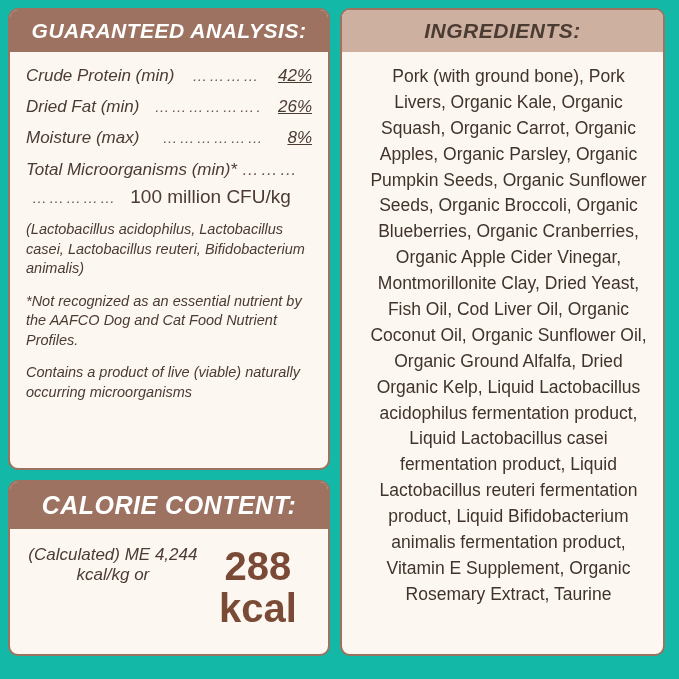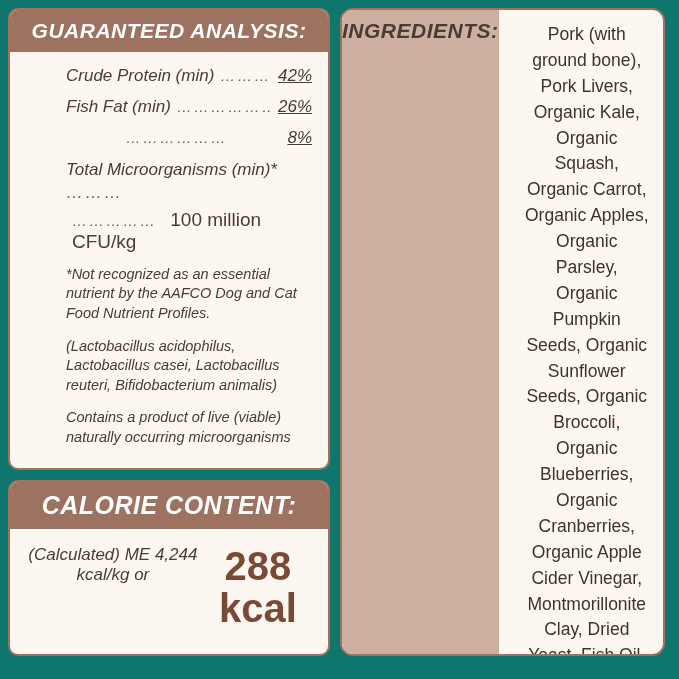--- a/index.html
+++ b/index.html
@@ -15,21 +15,21 @@
     overflow: hidden;
   }
   .page {
     position: relative;
     width: 679px;
     height: 679px;
     box-sizing: border-box;
     padding: 8px 8px 23px 8px;
     display: flex;
     gap: 10px;
-    background: #0f766e;
+    background: #14b8a6;
   }
   .col {
     display: flex;
     flex-direction: column;
     gap: 10px;
   }
   .col-left {
     width: 322px;
   }
   .col-right {
@@ -71,27 +71,25 @@
     flex-direction: column;
   }
   .panel-cal {
     flex: 1 1 auto;
     display: flex;
     flex-direction: column;
   }
   .panel-ing {
     height: 100%;
     display: flex;
-    flex-direction: row;
-    border-radius: 13px;
+    flex-direction: column;
   }
   .ga-body {
     padding: 14px 16px 8px 16px;
     flex: 1 1 auto;
-    margin-left: 40px;
   }
   .ga-row {
     display: flex;
     align-items: baseline;
     font-style: italic;
     font-size: 17px;
     margin-bottom: 11px;
     color: #4a3b33;
   }
   .ga-name {
@@ -193,43 +191,44 @@
       <div class="panel-header header-ga">GUARANTEED ANALYSIS:</div>
       <div class="ga-body">
 
         <div class="ga-row">
           <span class="ga-name">Crude Protein (min)</span>
           <span class="ga-dots">…………</span>
           <span class="ga-val">42%</span>
         </div>
 
         <div class="ga-row">
-          <span class="ga-name">Fish Fat (min)</span>
+          <span class="ga-name">Dried Fat (min)</span>
           <span class="ga-dots">……………….</span>
           <span class="ga-val">26%</span>
         </div>
 
 
         <div class="ga-row">
+          <span class="ga-name">Moisture (max)</span>
           <span class="ga-dots">………………</span>
           <span class="ga-val">8%</span>
         </div>
 
         <div class="ga-row-micro">
           <span>Total Microorganisms (min)*</span>
           <span class="micro-dots">………</span>
         </div>
 
         <div class="cfu-line">
           <span class="cfu-dots">……………</span>
           <span class="cfu-value">100 million CFU/kg</span>
         </div>
 
+        <div class="note">(Lactobacillus acidophilus, Lactobacillus casei, Lactobacillus reuteri, Bifidobacterium animalis)</div>
         <div class="note">*Not recognized as an essential nutrient by the AAFCO Dog and Cat Food Nutrient Profiles.</div>
-        <div class="note">(Lactobacillus acidophilus, Lactobacillus casei, Lactobacillus reuteri, Bifidobacterium animalis)</div>
         <div class="note">Contains a product of live (viable) naturally occurring microorganisms</div>
 
       </div>
     </div>
 
     <div class="panel panel-cal">
       <div class="panel-header header-cal">CALORIE CONTENT:</div>
       <div class="cal-body">
         <div class="cal-calc">(Calculated) ME 4,244 kcal/kg or</div>
         <div class="cal-big">288 kcal</div>

